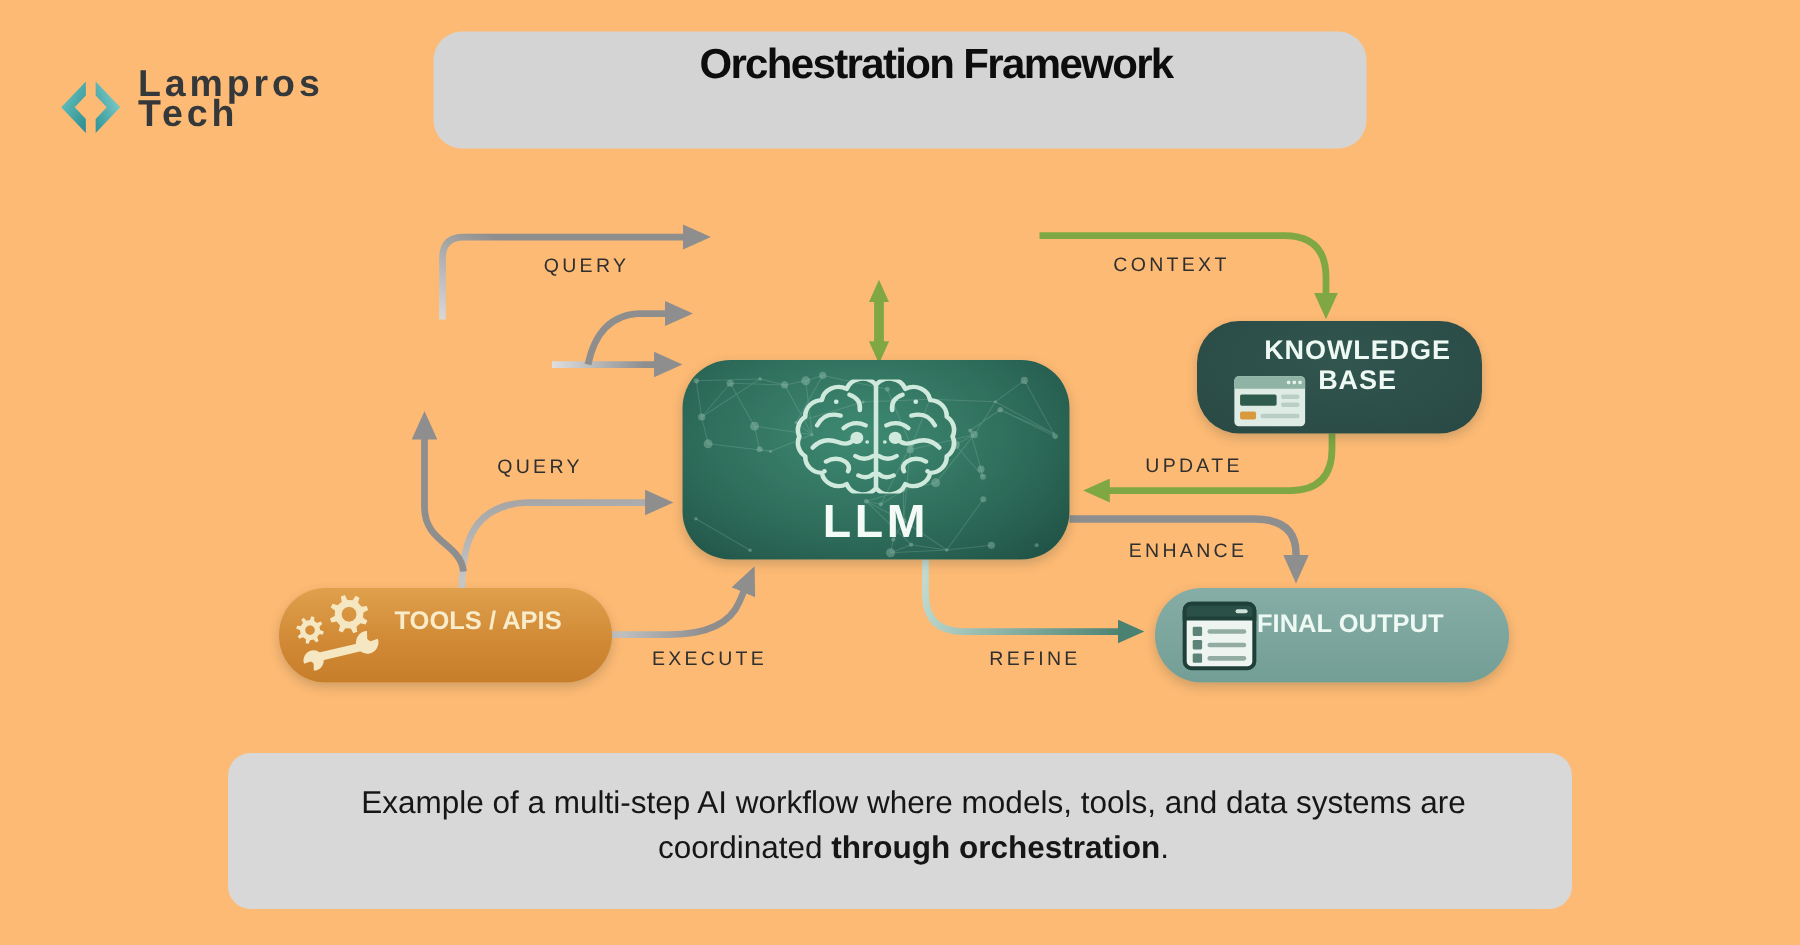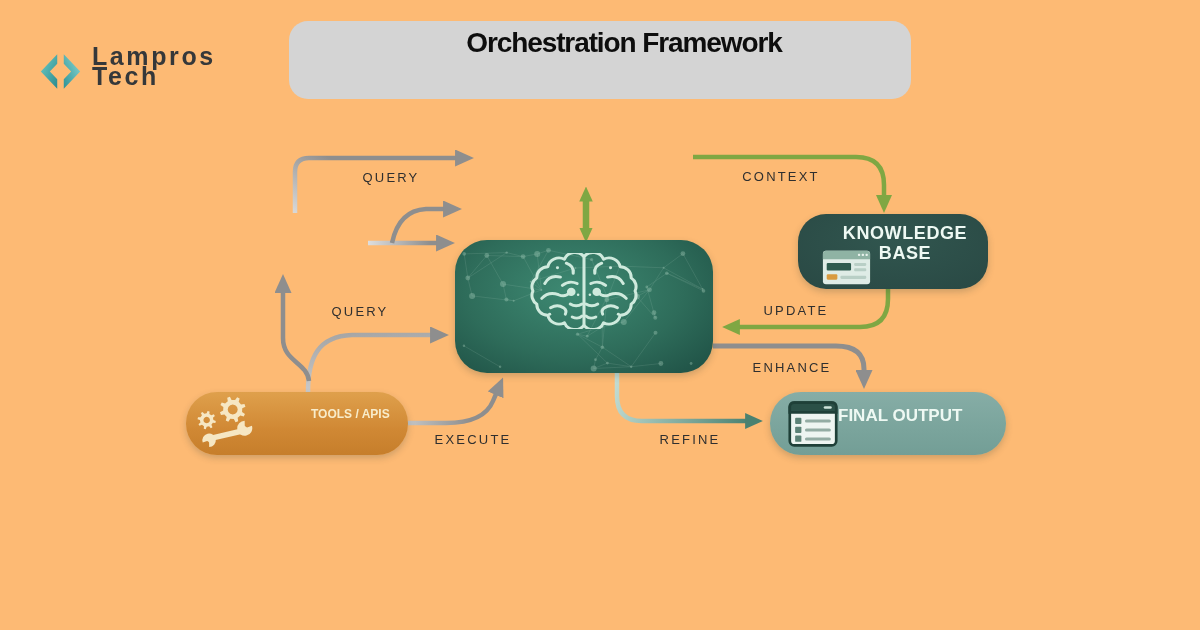--- a/index.html
+++ b/index.html
@@ -46,21 +46,21 @@
   #node-llm{left:455px;top:240px;width:258px;height:133px;border-radius:32px;
      background:radial-gradient(95% 110% at 46% 38%, #3e8a73 0%, #2e6c5a 45%, #1b4a40 85%, #164138 100%);
      display:block;overflow:hidden;}
   #node-llm .constellation{position:absolute;left:0;top:0;width:258px;height:133px;}
   #node-llm .brain{position:absolute;left:74px;top:13px;width:110px;height:76px;}
   #node-llm .lbl{position:absolute;left:0;right:0;top:90px;text-align:center;
      font-size:31px;letter-spacing:2.4px;color:#f4fbf7;}
 
   #node-tools{left:186px;top:392px;width:212px;height:63px;border-radius:31px;
      background:linear-gradient(180deg,#dfa04c 0%,#d08834 60%,#c67e2b 100%);color:#f8ecca;padding-left:10px;gap:9px;}
-  #node-tools .lbl{font-size:12px;letter-spacing:0px;position:relative;top:-10px;margin-left:48px;}
+  #node-tools .lbl{font-size:17px;letter-spacing:0px;position:relative;top:-10px;}
   #node-tools .node-icon{position:relative;top:-2px;}
 
   #node-final{left:770px;top:392px;width:218px;height:63px;border-radius:31px;
      background:linear-gradient(180deg,#86ada6 0%,#7aa49c 60%,#739e96 100%);padding-left:18px;}
   #node-final .lbl{font-size:17px;letter-spacing:0px;position:relative;top:-8px;}
 
   .node-icon{flex:0 0 auto;}
 
   
   .alabel{position:absolute;transform:translate(-50%,-50%);font-size:13px;font-weight:400;
@@ -310,20 +310,21 @@
         <circle cx="47" cy="45" r="4.4"></circle>
         <circle cx="73" cy="45" r="4.4"></circle>
         <circle cx="33" cy="19" r="1.6"></circle>
         <circle cx="87" cy="19" r="1.6"></circle>
         <circle cx="25" cy="69" r="1.6"></circle>
         <circle cx="95" cy="69" r="1.6"></circle>
         <circle cx="54" cy="48" r="1.3"></circle>
         <circle cx="66" cy="48" r="1.3"></circle>
       </g>
     </svg>
+    <span class="lbl">LLM</span>
   </div>
 
   <div class="node" id="node-tools">
     <svg class="node-icon" width="58" height="54" viewBox="0 0 60 56" aria-hidden="true">
       <g fill="#f6e7c3" fill-rule="evenodd">
         <path d="M 50.7 19.6 L 49.4 22.2 L 45.9 21.2 L 43.1 23.6 L 43.7 27.2 L 40.9 28.2 L 39.2 24.9 L 35.5 24.7 L 33.4 27.7 L 30.8 26.4 L 31.8 22.9 L 29.4 20.1 L 25.8 20.7 L 24.8 17.9 L 28.1 16.2 L 28.3 12.5 L 25.3 10.4 L 26.6 7.8 L 30.1 8.8 L 32.9 6.4 L 32.3 2.8 L 35.1 1.8 L 36.8 5.1 L 40.5 5.3 L 42.6 2.3 L 45.2 3.6 L 44.2 7.1 L 46.6 9.9 L 50.2 9.3 L 51.2 12.1 L 47.9 13.8 L 47.7 17.5 Z M 43.2 15.0 L 42.5 12.4 L 40.6 10.5 L 38.0 9.8 L 35.4 10.5 L 33.5 12.4 L 32.8 15.0 L 33.5 17.6 L 35.4 19.5 L 38.0 20.2 L 40.6 19.5 L 42.5 17.6 L 43.2 15.0 Z"></path>
         <path d="M 20.5 26.9 L 20.0 29.0 L 17.4 28.8 L 15.9 30.9 L 17.0 33.4 L 15.3 34.5 L 13.5 32.5 L 11.0 33.0 L 10.1 35.5 L 8.0 35.0 L 8.2 32.4 L 6.1 30.9 L 3.6 32.0 L 2.5 30.3 L 4.5 28.5 L 4.0 26.0 L 1.5 25.1 L 2.0 23.0 L 4.6 23.2 L 6.1 21.1 L 5.0 18.6 L 6.7 17.5 L 8.5 19.5 L 11.0 19.0 L 11.9 16.5 L 14.0 17.0 L 13.8 19.6 L 15.9 21.1 L 18.4 20.0 L 19.5 21.7 L 17.5 23.5 L 18.0 26.0 Z M 14.4 26.0 L 13.9 24.3 L 12.7 23.1 L 11.0 22.6 L 9.3 23.1 L 8.1 24.3 L 7.6 26.0 L 8.1 27.7 L 9.3 28.9 L 11.0 29.4 L 12.7 28.9 L 13.9 27.7 L 14.4 26.0 Z"></path>
       </g>
       <g fill="#f6e7c3">
         <path d="M 15.7 47.8 L 49.7 39.8 L 48.3 34.2 L 14.3 42.2 Z"></path>
@@ -354,14 +355,17 @@
   </div>
 
   <div class="alabel" style="left:391px;top:177px;">QUERY</div>
   <div class="alabel" style="left:781px;top:176px;">CONTEXT</div>
   <div class="alabel" style="left:360px;top:311px;">QUERY</div>
   <div class="alabel" style="left:796px;top:310px;">UPDATE</div>
   <div class="alabel" style="left:792px;top:367px;">ENHANCE</div>
   <div class="alabel" style="left:473px;top:439px;">EXECUTE</div>
   <div class="alabel" style="left:690px;top:439px;">REFINE</div>
 
+  <div class="panel" id="caption-panel">
+    <div class="cap"><span>Example of a multi-step AI workflow where models, tools, and data systems are coordinated </span><span class="bold">through orchestration</span><span>.</span></div>
+  </div>
 
 </div>
 
 </body></html>

